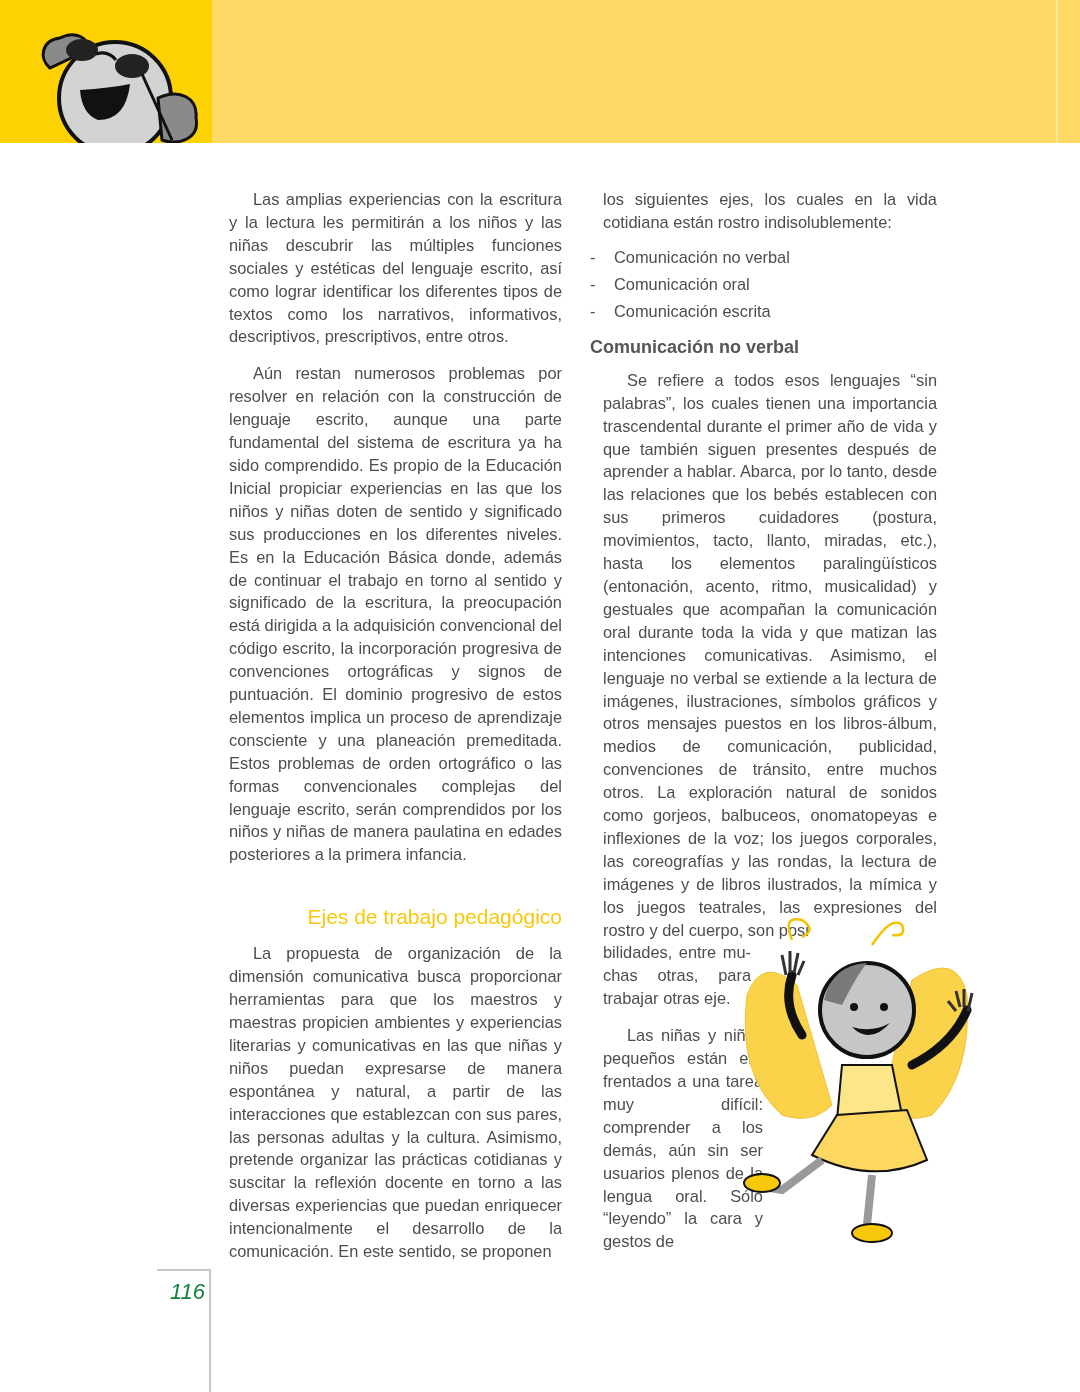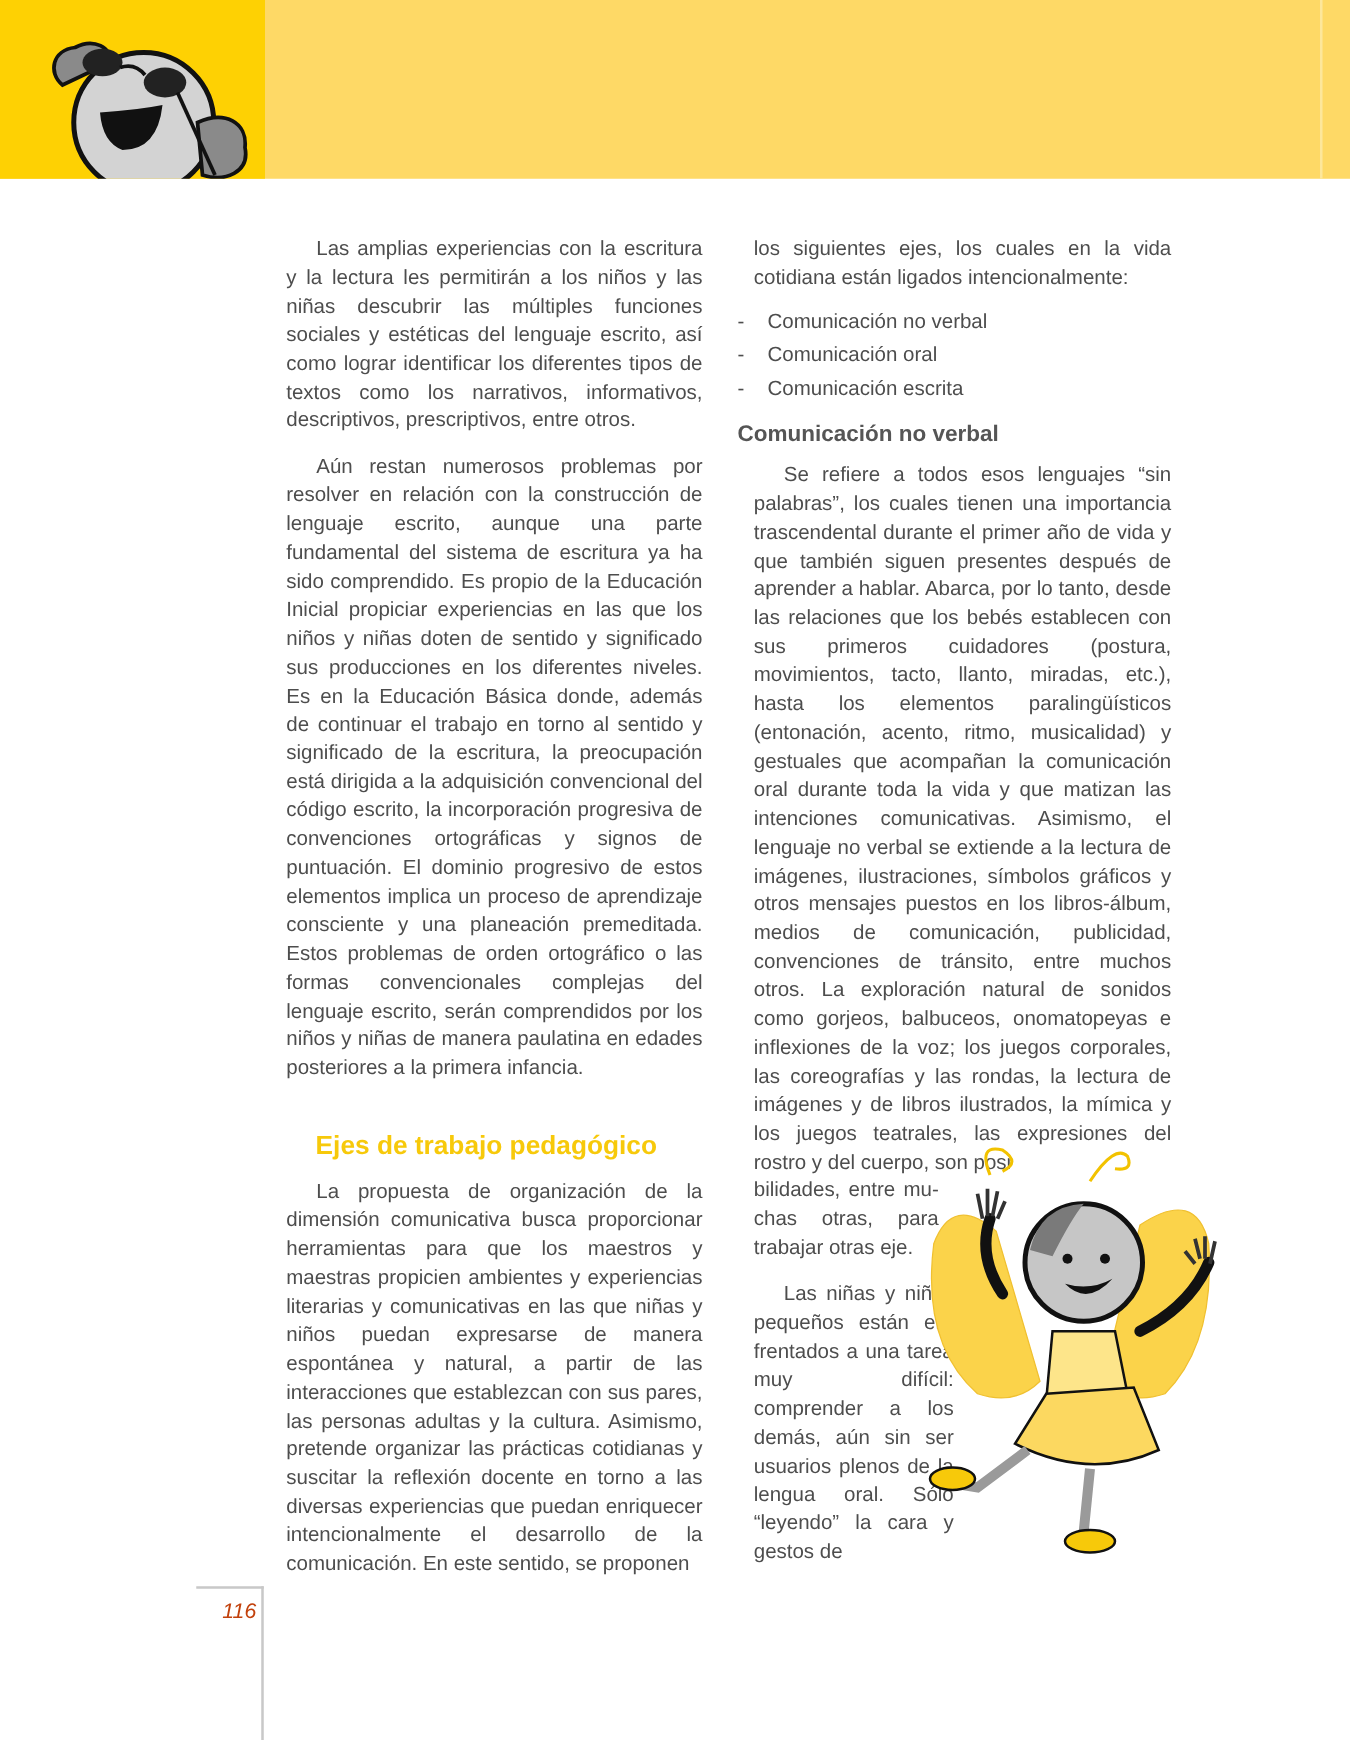--- a/index.html
+++ b/index.html
@@ -13,36 +13,36 @@
     .header-left { position: absolute; left: 0; top: 0; width: 212px; height: 143px; background: #fed103; overflow: hidden; }
     .header-rule { position: absolute; left: 1056px; top: 0; width: 2px; height: 143px; background: #fde79b; }
     .mascot { position: absolute; left: 30px; top: 28px; width: 180px; height: 118px; }
 
     .col { position: absolute; font-size: 16.4px; line-height: 22.9px; text-align: justify; color: #4d4d4d; }
     .col-left { left: 216px; top: 188px; width: 346px; }
     .col-right { left: 590px; top: 188px; width: 347px; }
     .para { margin: 0 0 14px 13px; text-indent: 24px; hyphens: manual; }
     .para.noindent { text-indent: 0; }
 
-    .section-title { color: #f7c90a; font-weight: bold; font-size: 21px; margin: 37px 0 11px 0; line-height: 28px; text-indent: 0; text-align: center; }
+    .section-title { color: #f7c90a; font-weight: normal; font-size: 21px; margin: 37px 0 11px 0; line-height: 28px; text-indent: 0; text-align: right; }
     .subsection-title { color: #555555; font-weight: bold; font-size: 18px; margin: 10px 0 10px 0; line-height: 24px; text-align: left; }
 
     .bullets { list-style: none; margin: 0 0 6px 0; padding: 0; }
     .bullets li { display: flex; line-height: 27px; }
     .bullets .dash { width: 24px; flex: none; }
 
     .narrow { width: 160px; }
     .narrow-wide { width: 148px; }
     .narrow-p { text-align: justify; }
 
     .butterfly { position: absolute; left: 742px; top: 915px; width: 255px; height: 330px; }
 
     .page-num-box { position: absolute; left: 157px; top: 1269px; width: 54px; height: 123px;
       border-top: 2px solid #c8c8c8; border-right: 2px solid #c8c8c8; box-sizing: border-box; }
-    .page-num { position: absolute; right: 4px; top: 8px; font-style: italic; font-size: 17px; color: #c2410c; }
+    .page-num { position: absolute; right: 4px; top: 8px; font-style: italic; font-size: 22px; color: #15803d; }
   </style>
 </head>
 <body>
 
 <div class="header-band">
   <div class="header-left">
     <svg class="mascot" viewBox="0 0 180 118">
       <path d="M20 40 C8 30 12 12 30 10 C45 2 60 10 58 22 Z" fill="#8a8a8a" stroke="#111" stroke-width="3"></path>
       <circle cx="85" cy="70" r="56" fill="#d3d3d3" stroke="#111" stroke-width="4"></circle>
       <path d="M128 70 C150 60 168 70 166 90 C170 110 150 118 132 112 Z" fill="#8a8a8a" stroke="#111" stroke-width="3"></path>
@@ -57,21 +57,21 @@
 </div>
 
 <div class="col col-left">
   <p class="para">Las amplias experiencias con la escritura y la lectura les permitirán a los niños y las niñas descubrir las múltiples funciones sociales y estéticas del lenguaje escrito, así como lograr identificar los diferentes tipos de textos como los narrativos, informativos, descriptivos, pres­criptivos, entre otros.</p>
   <p class="para">Aún restan numerosos problemas por resol­ver en relación con la construcción de lengua­je escrito, aunque una parte fundamental del sistema de escritura ya ha sido comprendido. Es propio de la Educación Inicial propiciar ex­periencias en las que los niños y niñas doten de sentido y significado sus producciones en los diferentes niveles.  Es en la Educación Bá­sica donde, además de continuar el trabajo en torno al sentido y significado de la escritura, la preocupación está dirigida a la adquisición convencional del código escrito, la incorpora­ción progresiva de convenciones ortográficas y signos de puntuación. El dominio progresi­vo de estos elementos implica un proceso de aprendizaje consciente y una planeación pre­meditada. Estos problemas de orden ortográfi­co o las formas convencionales complejas del lenguaje escrito, serán comprendidos por los niños y niñas de manera paulatina en edades posteriores a la primera infancia.</p>
   <h2 class="section-title">Ejes de trabajo pedagógico</h2>
   <p class="para">La propuesta de organización de la dimen­sión comunicativa busca proporcionar he­rramientas para que los maestros y maestras propicien ambientes y experiencias literarias y comunicativas en las que niñas y niños puedan expresarse de manera espontánea y natural, a partir de las interacciones que establezcan con sus pares, las personas adultas y la cultu­ra. Asimismo, pretende organizar las prácticas cotidianas y suscitar la reflexión docente en torno a las diversas experiencias que puedan enriquecer intencionalmente el desarrollo de la comunicación. En este sentido, se proponen</p>
 </div>
 
 <div class="col col-right">
-  <p class="para noindent" style="margin-bottom:10px">los siguientes ejes, los cuales en la vida cotidia­na están ligados intencionalmente:</p>
+  <p class="para noindent" style="margin-bottom:10px">los siguientes ejes, los cuales en la vida cotidia­na están rostro indisolublemente:</p>
   <ul class="bullets">
     <li>
         <span class="dash">-</span>
         <span>Comunicación no verbal</span>
       </li>
     <li>
         <span class="dash">-</span>
         <span>Comunicación oral</span>
       </li>
     <li>

